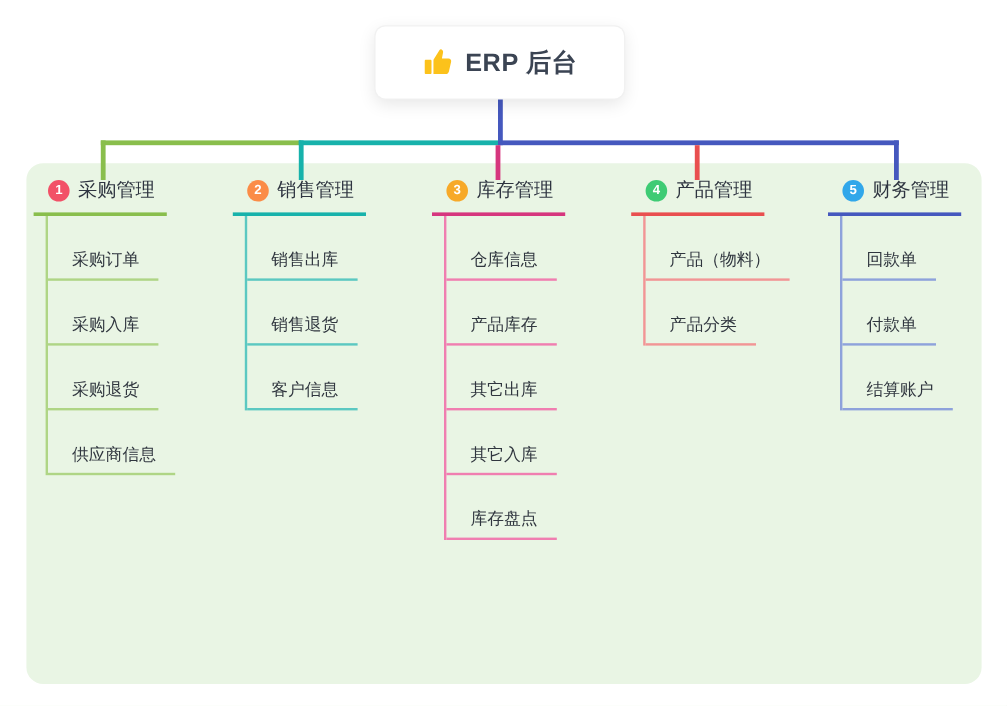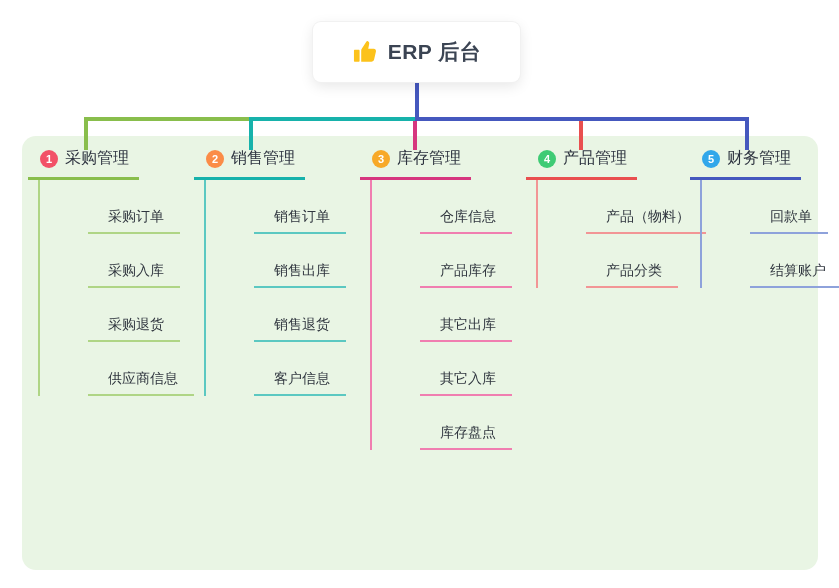--- a/index.html
+++ b/index.html
@@ -39,21 +39,21 @@
   .branch.b5 { left:690px; }
 
   .branch-header { display:flex; align-items:center; gap:7px;
                    padding:0 10px 8px 12px; width:max-content;
                    border-bottom:3px solid var(--dark,#888); cursor:default; }
   .badge { width:18px; height:18px; border-radius:50%; background:var(--c,#888);
            color:#fff; font-size:11px; font-weight:bold; line-height:18px;
            display:flex; align-items:center; justify-content:center; flex:0 0 18px; }
   .branch-label { font-size:16px; color:#2E3440;text-align:right; }
 
-  .children { margin-left:10px; border-left:2px solid var(--light,#bbb); width:max-content;padding-left:48px; }
+  .children { margin-left:10px; border-left:2px solid var(--light,#bbb); width:max-content; }
   .child { display:table; padding:28px 16px 6px 20px;
            border-bottom:2px solid var(--light,#bbb);
            font-size:14px; color:#30363F; white-space:nowrap; }
 </style>
 </head>
 <body>
 
 <div id="canvas">
 
   <div class="panel" style="background: var(--c); --c: #E9F5E4;"></div>
@@ -89,21 +89,20 @@
       <div class="child">供应商信息</div>
     </div>
   </div>
 
   <div class="branch b2" style="--dark: #17B2AB; --light: #5BC8C1;">
     <div class="branch-header">
       <span class="badge" style="--c: #FB8C47;">2</span>
       <span class="branch-label">销售管理</span>
     </div>
     <div class="children">
-      <div class="child">销售订单</div>
       <div class="child">销售出库</div>
       <div class="child">销售退货</div>
       <div class="child">客户信息</div>
     </div>
   </div>
 
   <div class="branch b3" style="--dark: #D6367E; --light: #F07EB0;">
     <div class="branch-header">
       <span class="badge" style="--c: #F7A928;">3</span>
       <span class="branch-label">库存管理</span>
@@ -128,17 +127,18 @@
     </div>
   </div>
 
   <div class="branch b5" style="--dark: #4558BE; --light: #8EA2DB;">
     <div class="branch-header">
       <span class="badge" style="--c: #31A7EA;">5</span>
       <span class="branch-label">财务管理</span>
     </div>
     <div class="children">
       <div class="child">回款单</div>
+      <div class="child">付款单</div>
       <div class="child">结算账户</div>
     </div>
   </div>
 
 </div>
 
 </body></html>

